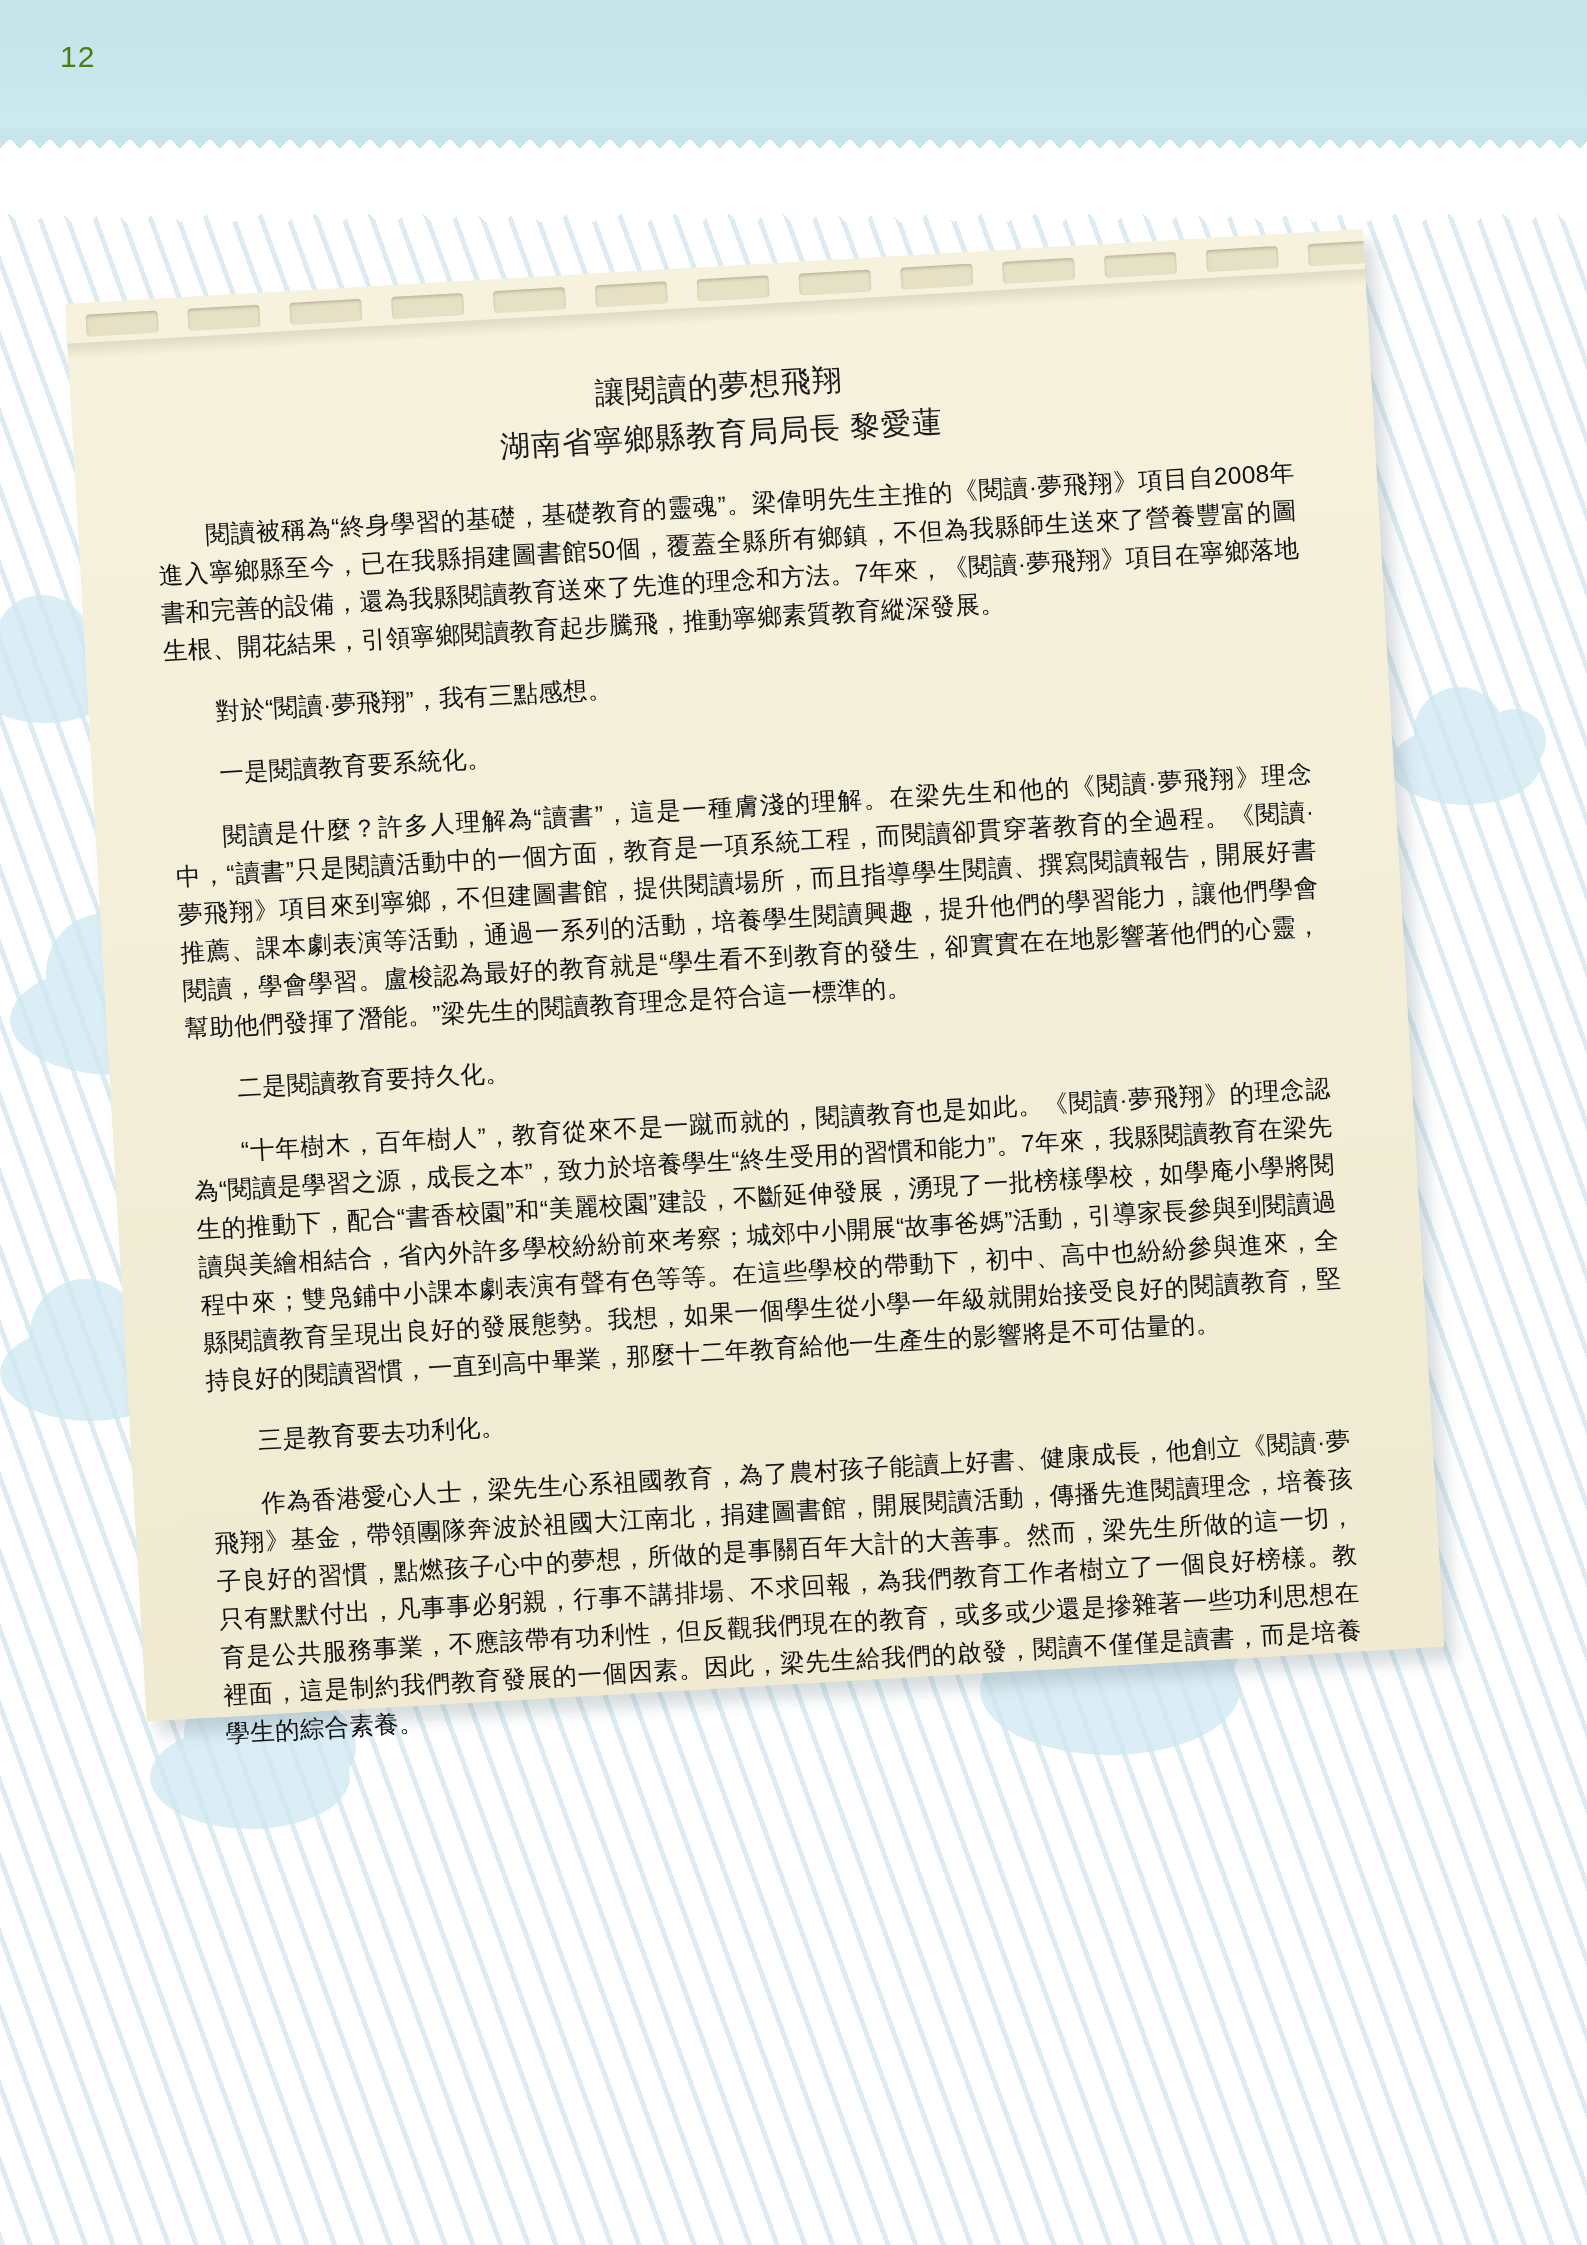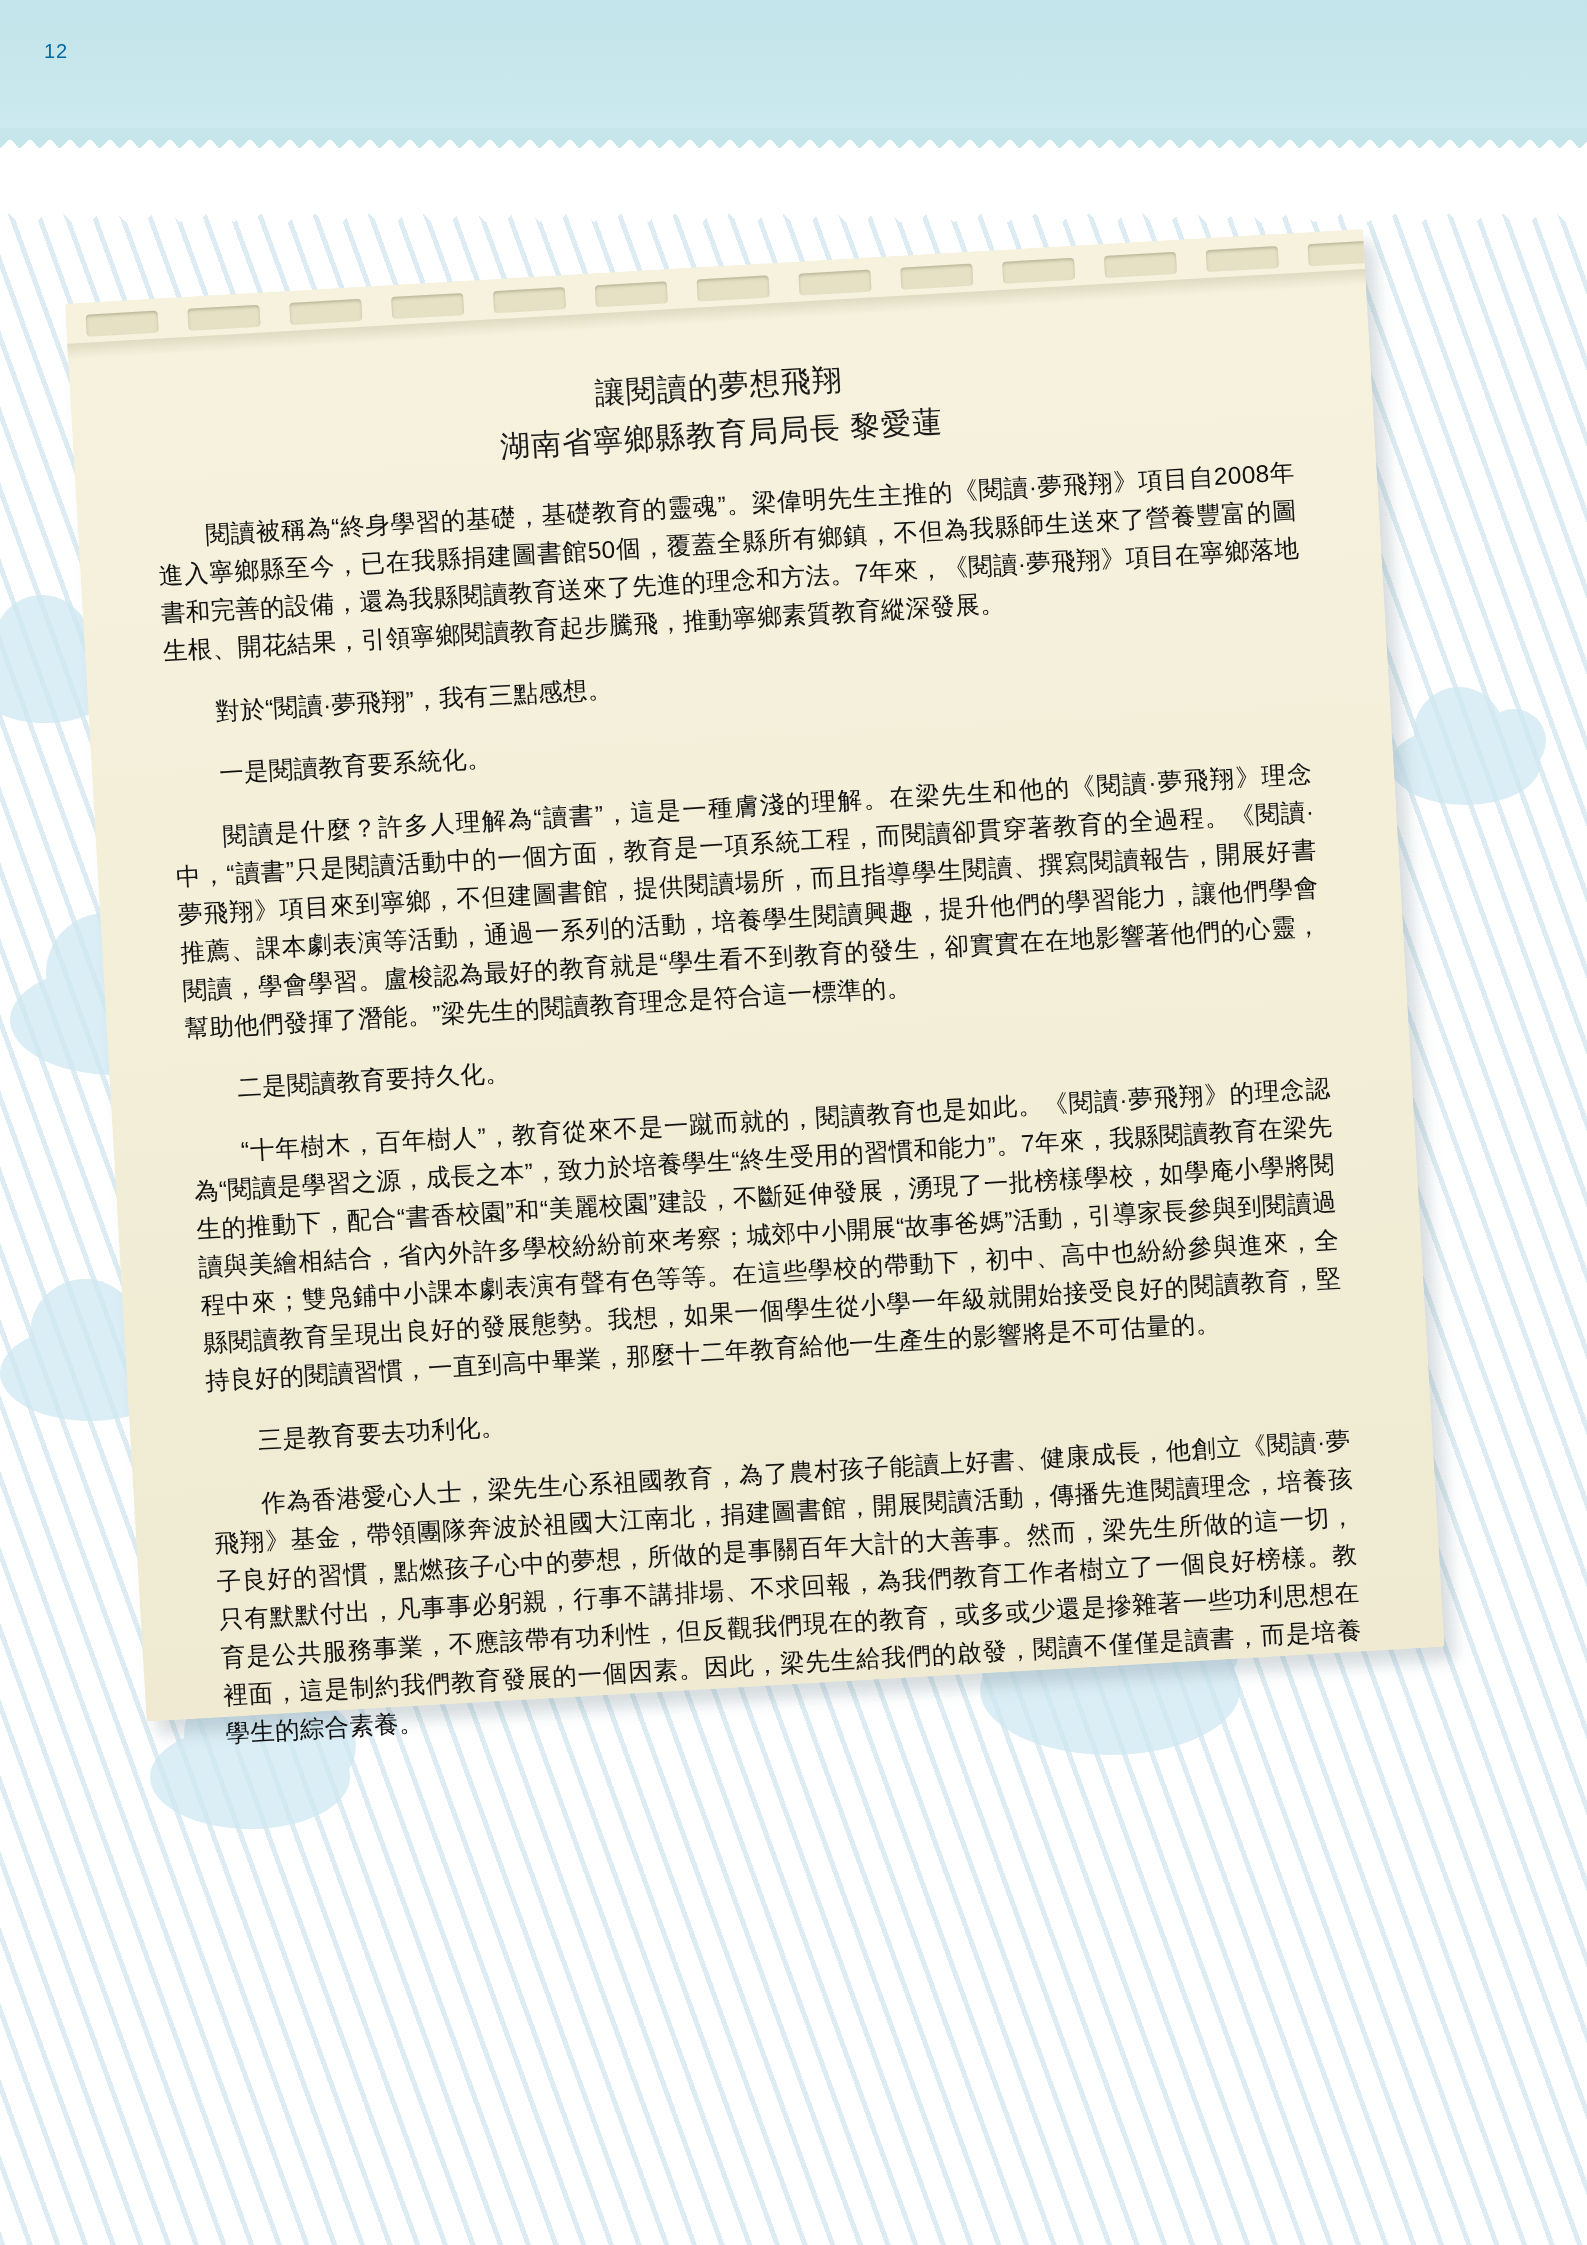--- a/index.html
+++ b/index.html
@@ -25,24 +25,24 @@
   }
   .top-band-inner {
     position: absolute;
     left: 0; top: 0;
     width: 1587px;
     height: 140px;
     background: linear-gradient(180deg, #c3e4ea 0%, #c9e8ed 70%, #cdeaef 100%);
   }
   .page-number {
     position: absolute;
-    left: 44px;
+    left: 60px;
     top: 40px;
-    font-size: 20px;
-    color: #0369a1;
+    font-size: 30px;
+    color: #4d7c0f;
     letter-spacing: 1px;
     font-family: "Liberation Sans", sans-serif;
   }
   
   .band-zigzag {
     position: absolute;
     left: 0;
     top: 128px;
     width: 1587px;
     height: 22px;

